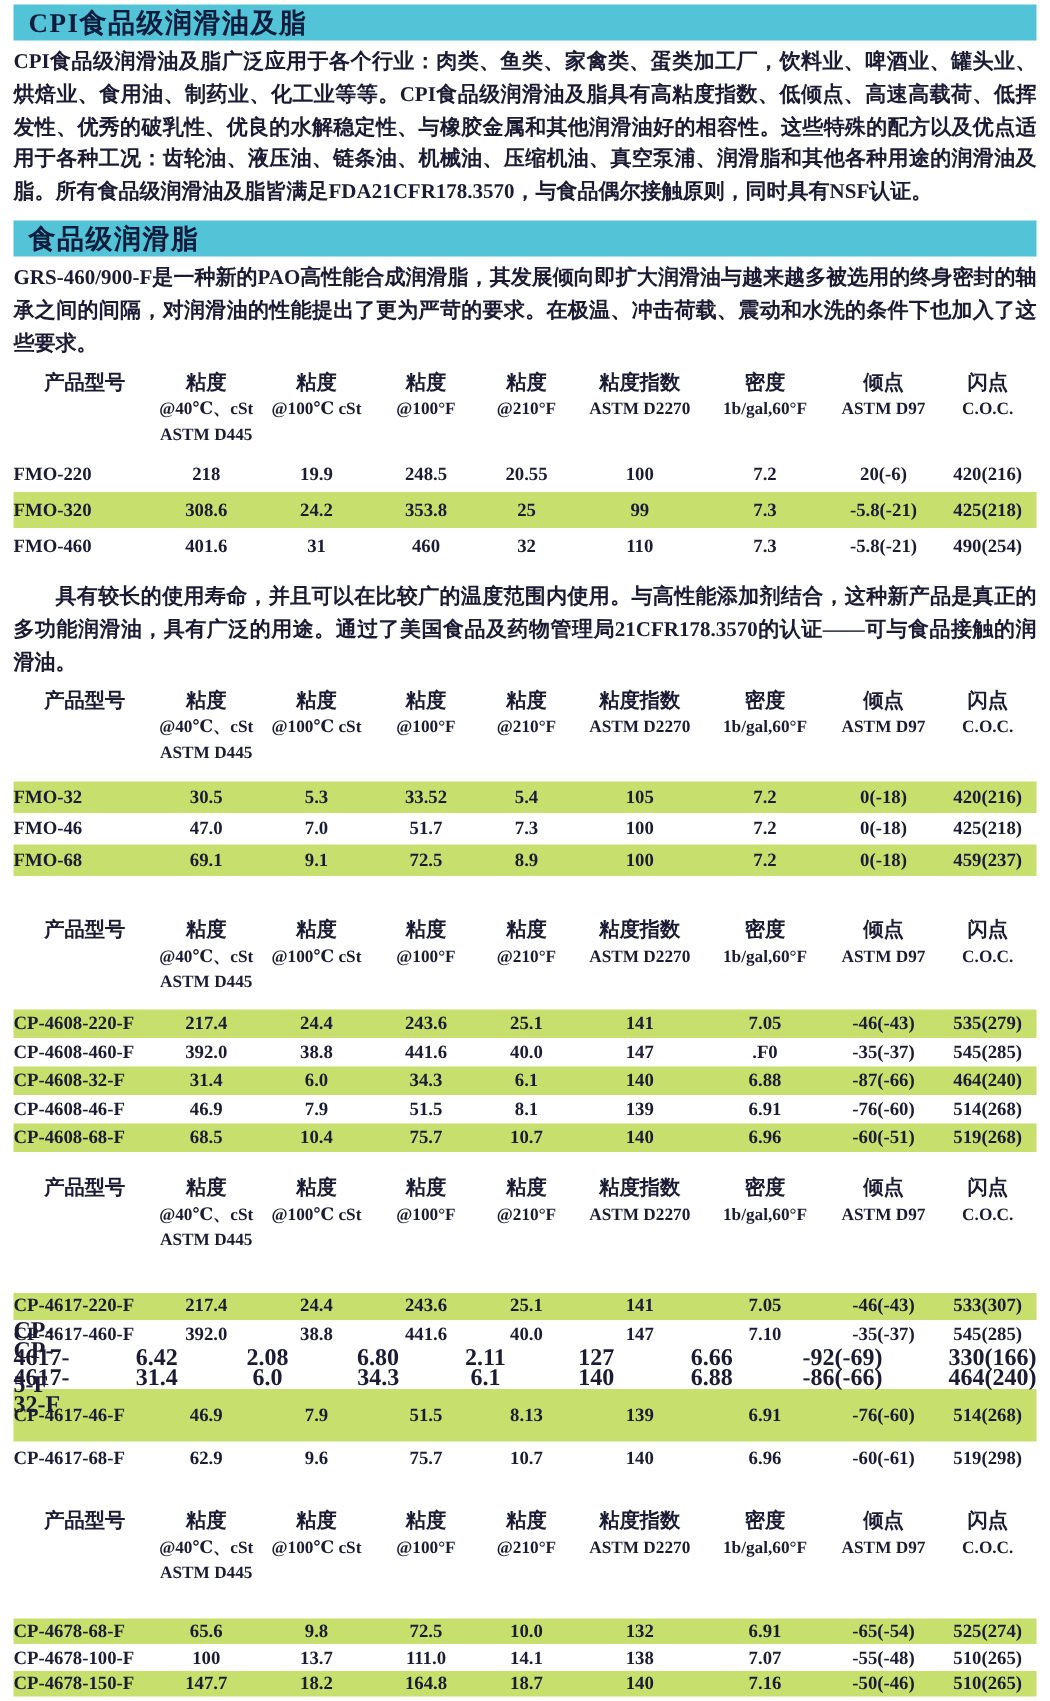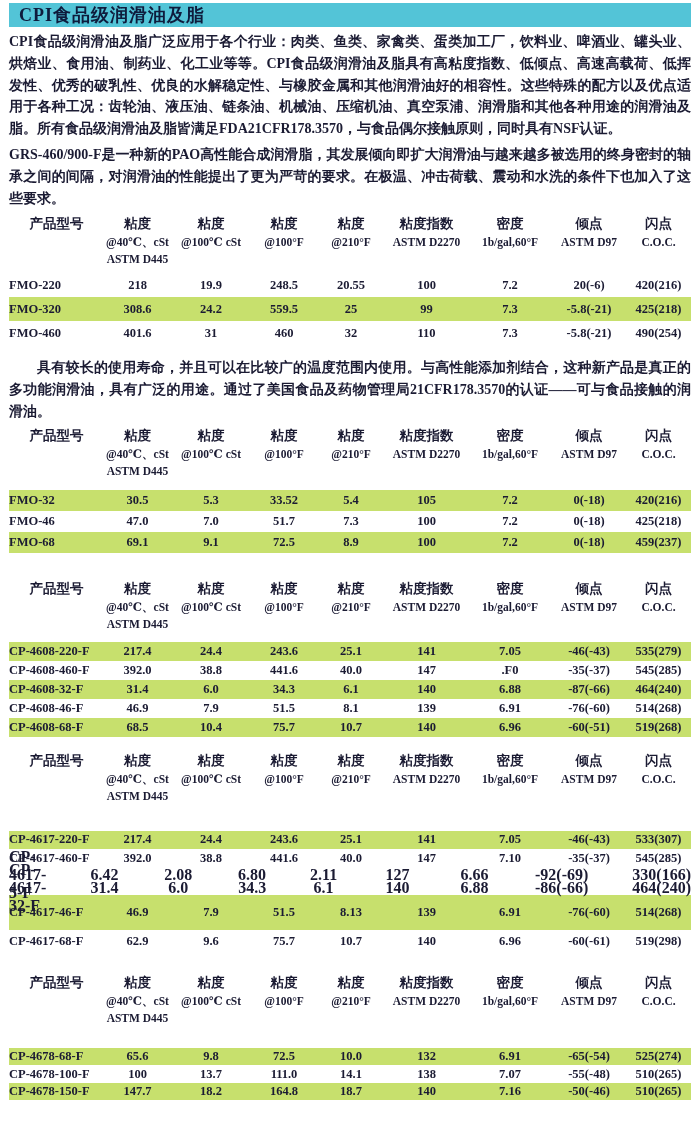--- a/index.html
+++ b/index.html
@@ -63,20 +63,21 @@
 </style>
 </head>
 <body>
 
 <div class="page">
 
   <div class="bar">CPI食品级润滑油及脂</div>
 
   <p class="para">CPI食品级润滑油及脂广泛应用于各个行业：肉类、鱼类、家禽类、蛋类加工厂，饮料业、啤酒业、罐头业、烘焙业、食用油、制药业、化工业等等。CPI食品级润滑油及脂具有高粘度指数、低倾点、高速高载荷、低挥发性、优秀的破乳性、优良的水解稳定性、与橡胶金属和其他润滑油好的相容性。这些特殊的配方以及优点适用于各种工况：齿轮油、液压油、链条油、机械油、压缩机油、真空泵浦、润滑脂和其他各种用途的润滑油及脂。所有食品级润滑油及脂皆满足FDA21CFR178.3570，与食品偶尔接触原则，同时具有NSF认证。</p>
 
+  <div class="bar bar2">食品级润滑脂</div>
 
   <p class="para">GRS-460/900-F是一种新的PAO高性能合成润滑脂，其发展倾向即扩大润滑油与越来越多被选用的终身密封的轴承之间的间隔，对润滑油的性能提出了更为严苛的要求。在极温、冲击荷载、震动和水洗的条件下也加入了这些要求。</p>
 
   <div class="ptable t0">
       <div class="thead">
         <div class="cell c0">
           <div class="l1">产品型号</div>
         </div>
         <div class="cell c1">
           <div class="l1">粘度</div>
@@ -121,21 +122,21 @@
           <div class="cell c4">20.55</div>
           <div class="cell c5">100</div>
           <div class="cell c6">7.2</div>
           <div class="cell c7">20(-6)</div>
           <div class="cell c8">420(216)</div>
         </div>
         <div class="trow hl">
           <div class="cell c0">FMO-320</div>
           <div class="cell c1">308.6</div>
           <div class="cell c2">24.2</div>
-          <div class="cell c3">559.5</div>
+          <div class="cell c3">353.8</div>
           <div class="cell c4">25</div>
           <div class="cell c5">99</div>
           <div class="cell c6">7.3</div>
           <div class="cell c7">-5.8(-21)</div>
           <div class="cell c8">425(218)</div>
         </div>
         <div class="trow">
           <div class="cell c0">FMO-460</div>
           <div class="cell c1">401.6</div>
           <div class="cell c2">31</div>

